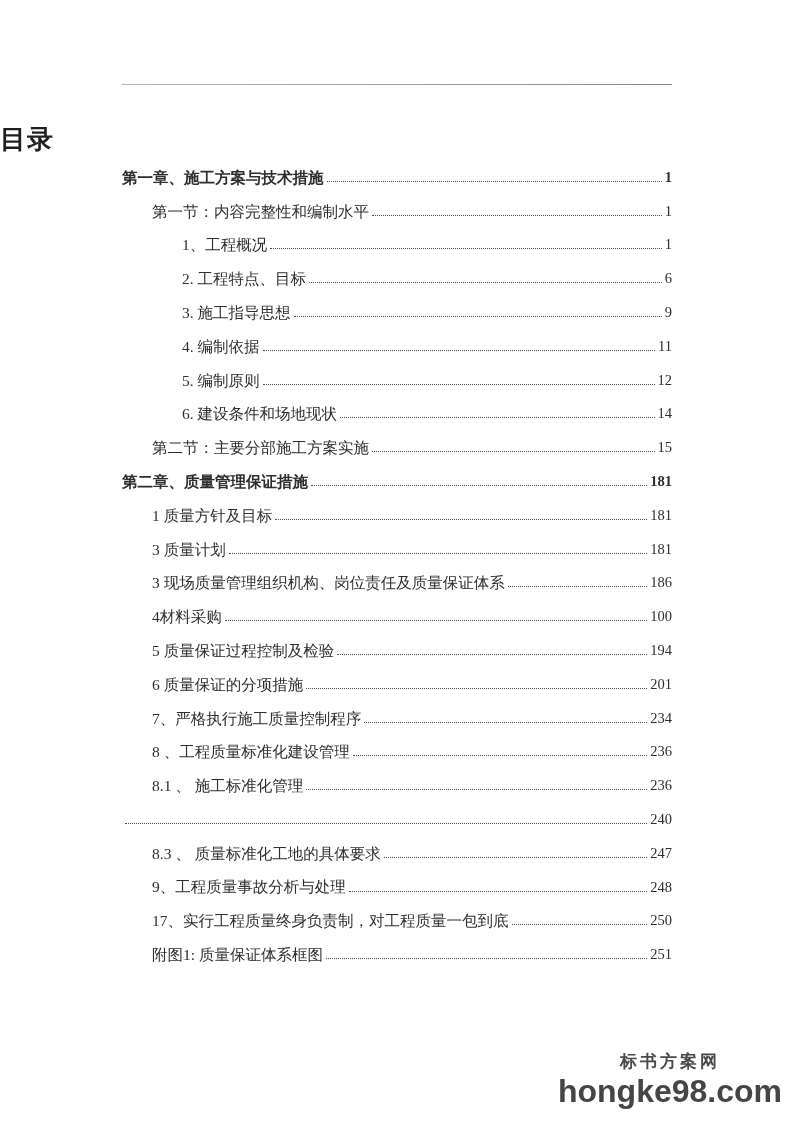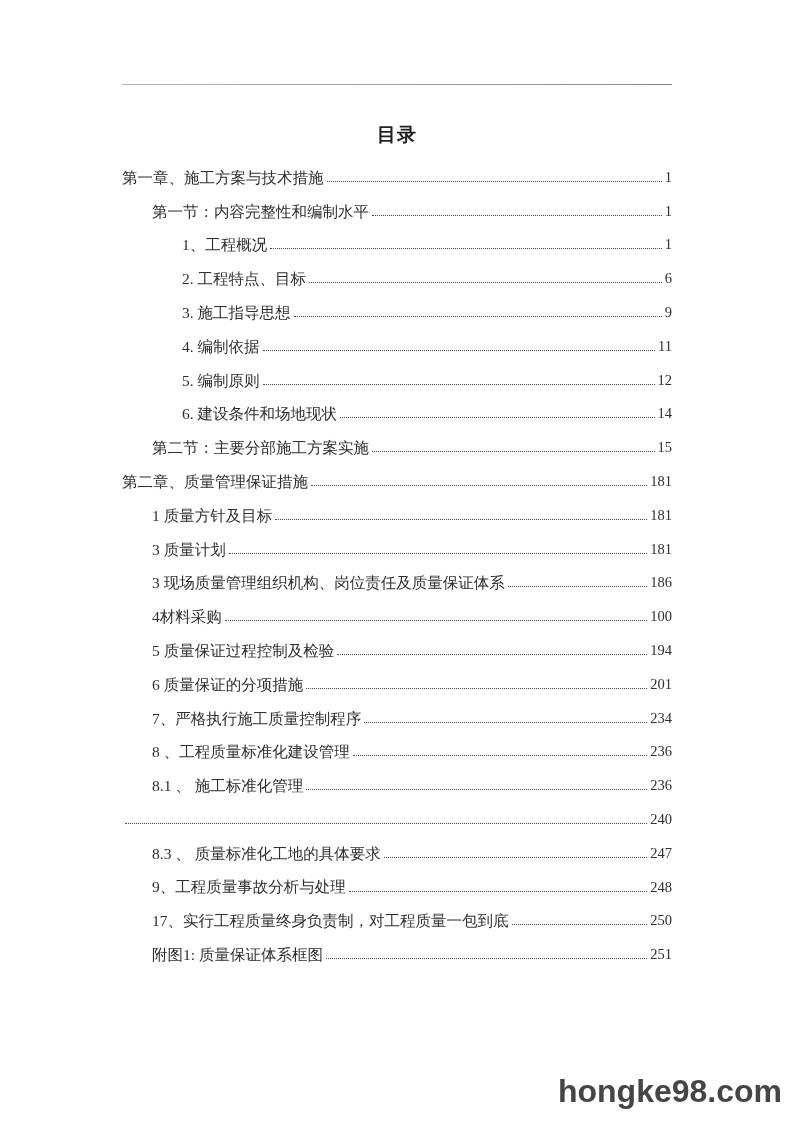--- a/index.html
+++ b/index.html
@@ -23,43 +23,43 @@
     width: 550px;
     height: 1px;
     background: linear-gradient(to right, #b5b5b5, #8a8a8a);
   }
   .toc-title {
     position: absolute;
     top: 122px;
     left: 0;
     width: 100%;
     margin: 0;
-    text-align: center;
-    font-size: 19px;
+    text-align: left;
+    font-size: 26px;
     font-weight: bold;
     color: #1f1f1f;
     letter-spacing: 1px;
   }
   .toc-list {
     position: absolute;
     left: 122px;
     top: 152px;
     width: 550px;
   }
   .toc-row {
     display: flex;
     align-items: flex-end;
     height: 33.8px;
     font-size: 15.5px;
     line-height: 1.1;
     white-space: nowrap;
   }
   .toc-row.bold .toc-text,
   .toc-row.bold .pagenum {
-    font-weight: normal;
+    font-weight: bold;
   }
   .toc-row.level-1 .toc-text { padding-left: 30px; }
   .toc-row.level-2 .toc-text { padding-left: 60px; }
   .toc-text {
     flex: 0 0 auto;
     color: #2e2e2e;
   }
   .leader {
     flex: 1 1 auto;
     min-width: 12px;
@@ -218,16 +218,17 @@
         <span class="pagenum">250</span>
       </div>
       <div class="toc-row level-1">
         <span class="toc-text">附图1: 质量保证体系框图</span>
         <span class="leader"></span>
         <span class="pagenum">251</span>
       </div>
     </div>
 
   <div class="watermark">
+    <div class="wm-cn">标书方案网</div>
     <div class="wm-url">hongke98.com</div>
   </div>
 
 </div>
 
 </body></html>

